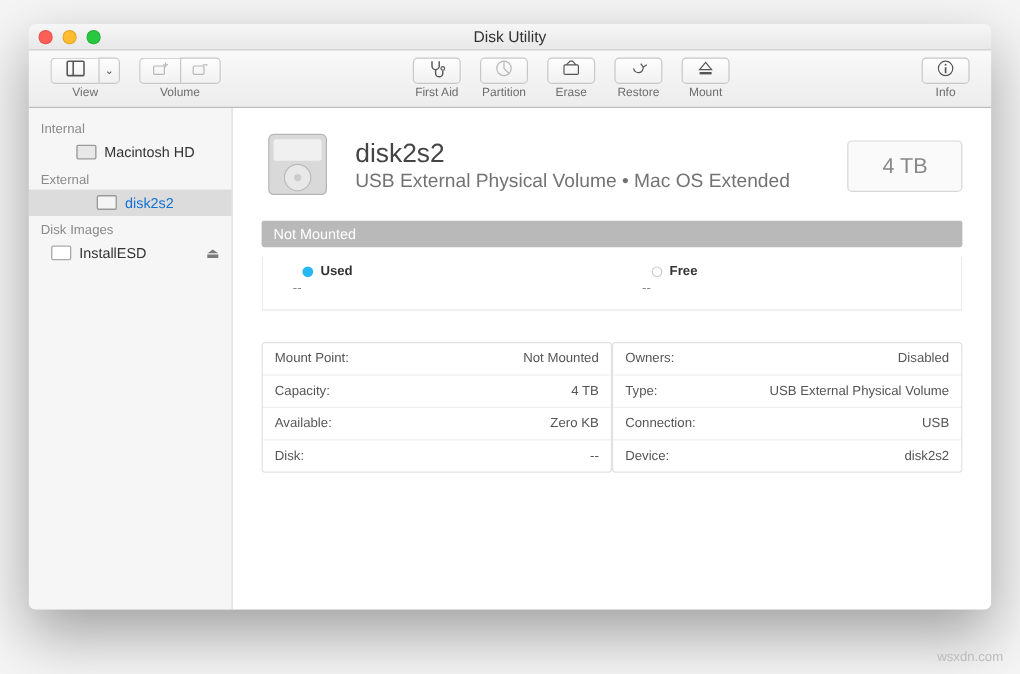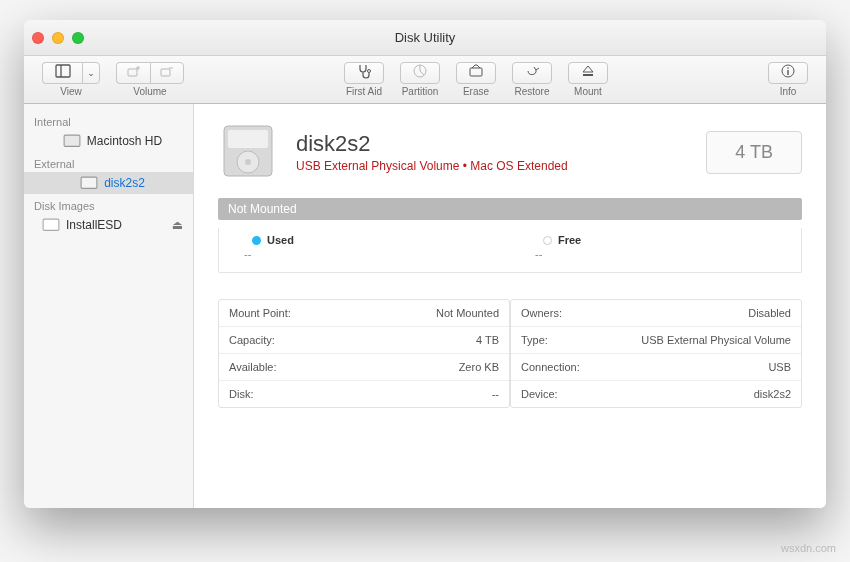--- a/index.html
+++ b/index.html
@@ -1,18 +1,18 @@
 <!DOCTYPE html>
 <html><head>
   <meta charset="utf-8">
   <style>
     * { margin: 0; padding: 0; box-sizing: border-box; font-family: -apple-system, "Helvetica Neue", Arial, sans-serif; }
     body { background: #f5f5f5; width: 850px; height: 562px; position: relative; }
     .window { position: absolute; top: 20px; left: 24px; width: 802px; height: 488px; background: #ececec; border-radius: 6px; box-shadow: 0 20px 50px rgba(0,0,0,0.35); overflow: hidden; display: flex; flex-direction: column; }
-    .titlebar { height: 36px; display: flex; align-items: center; padding: 0 8px; position: relative; background: linear-gradient(#f6f6f6,#e8e8e8); border-bottom: 1px solid #d0d0d0; }
+    .titlebar { height: 22px; display: flex; align-items: center; padding: 0 8px; position: relative; background: linear-gradient(#f6f6f6,#e8e8e8); border-bottom: 1px solid #d0d0d0; }
     .traffic { display: flex; gap: 8px; }
     .dot { width: 12px; height: 12px; border-radius: 50%; }
     .dot.red { background: #ff5f57; border: 0.5px solid rgba(0,0,0,0.1);}
     .dot.yellow { background: #febc2e; border: 0.5px solid rgba(0,0,0,0.1);}
     .dot.green { background: #28c840; border: 0.5px solid rgba(0,0,0,0.1);}
     .win-title { position: absolute; left: 0; right: 0; text-align: center; font-size: 13px; color: #333; }
     .toolbar { height: 48px; background: linear-gradient(#f9f9f9,#ececec); border-bottom: 1px solid #bdbdbd; display: flex; align-items: center; padding: 0 10px; }
     .tb-group { display: flex; flex-direction: column; align-items: center; margin: 0 8px; }
     .tb-btn { height: 22px; background: linear-gradient(#fdfdfd,#f1f1f1); border: 1px solid #c8c8c8; border-radius: 4px; display: flex; align-items: center; justify-content: center; color: #565656; }
     .tb-btn.disabled { color: #b7b7b7; }
@@ -27,21 +27,21 @@
     .sidebar { width: 170px; background: #f6f6f6; border-right: 1px solid #d9d9d9; padding-top: 6px; font-size: 12px; }
     .sb-header { color: #8a8a8a; font-size: 11px; padding: 6px 10px 2px; }
     .sb-item { display: flex; align-items: center; padding: 4px 10px 4px 18px; color: #333; justify-content: center; }
     .sb-item.selected { background: #dcdcdc; color: #1172d4; }
     .sb-item .sb-icon { width: 18px; height: 14px; margin-right: 6px; display:flex; align-items:center; justify-content:center;}
     .sb-eject { margin-left: auto; color:#7a7a7a; }
     .main { flex: 1; background: #fff; padding: 18px 24px; overflow: auto; }
     .vol-header { display: flex; align-items: center; gap: 18px; margin-bottom: 16px;}
     .vol-icon { width: 60px; height: 60px; }
     .vol-title { font-size: 22px; color: #444; font-weight: 400; }
-    .vol-sub { font-size: 12px; color: #b91c1c; margin-top:2px;}
+    .vol-sub { font-size: 16px; color: #737373; margin-top:2px;}
     .cap-pill { margin-left: auto; border: 1px solid #d7d7d7; border-radius: 4px; padding: 10px 28px; font-size: 18px; color: #888; background:#fafafa;}
     .status-bar { background: #b9b9b9; color: #fff; font-size: 12px; padding: 4px 10px; border-radius: 2px; margin-bottom: 8px;}
     .usage { display: flex; border:1px solid #e4e4e4; border-top:none; border-radius:0 0 2px 2px;}
     .usage-col { flex:1; padding: 6px 10px 12px; }
     .usage-hd { font-size: 11px; font-weight: 600; color:#333; display:flex; align-items:center; gap:6px;padding-left:23px;}
     .swatch { width:9px; height:9px; border-radius:50%; display:inline-block;}
     .swatch.used{ background:#27b7f2;}
     .swatch.free{ background:#fff; border:1px solid #ccc;}
     .usage-val { font-size: 11px; color:#888; margin-left:15px; margin-top:2px;}
     .info-grid { display:flex; margin-top:26px;}

